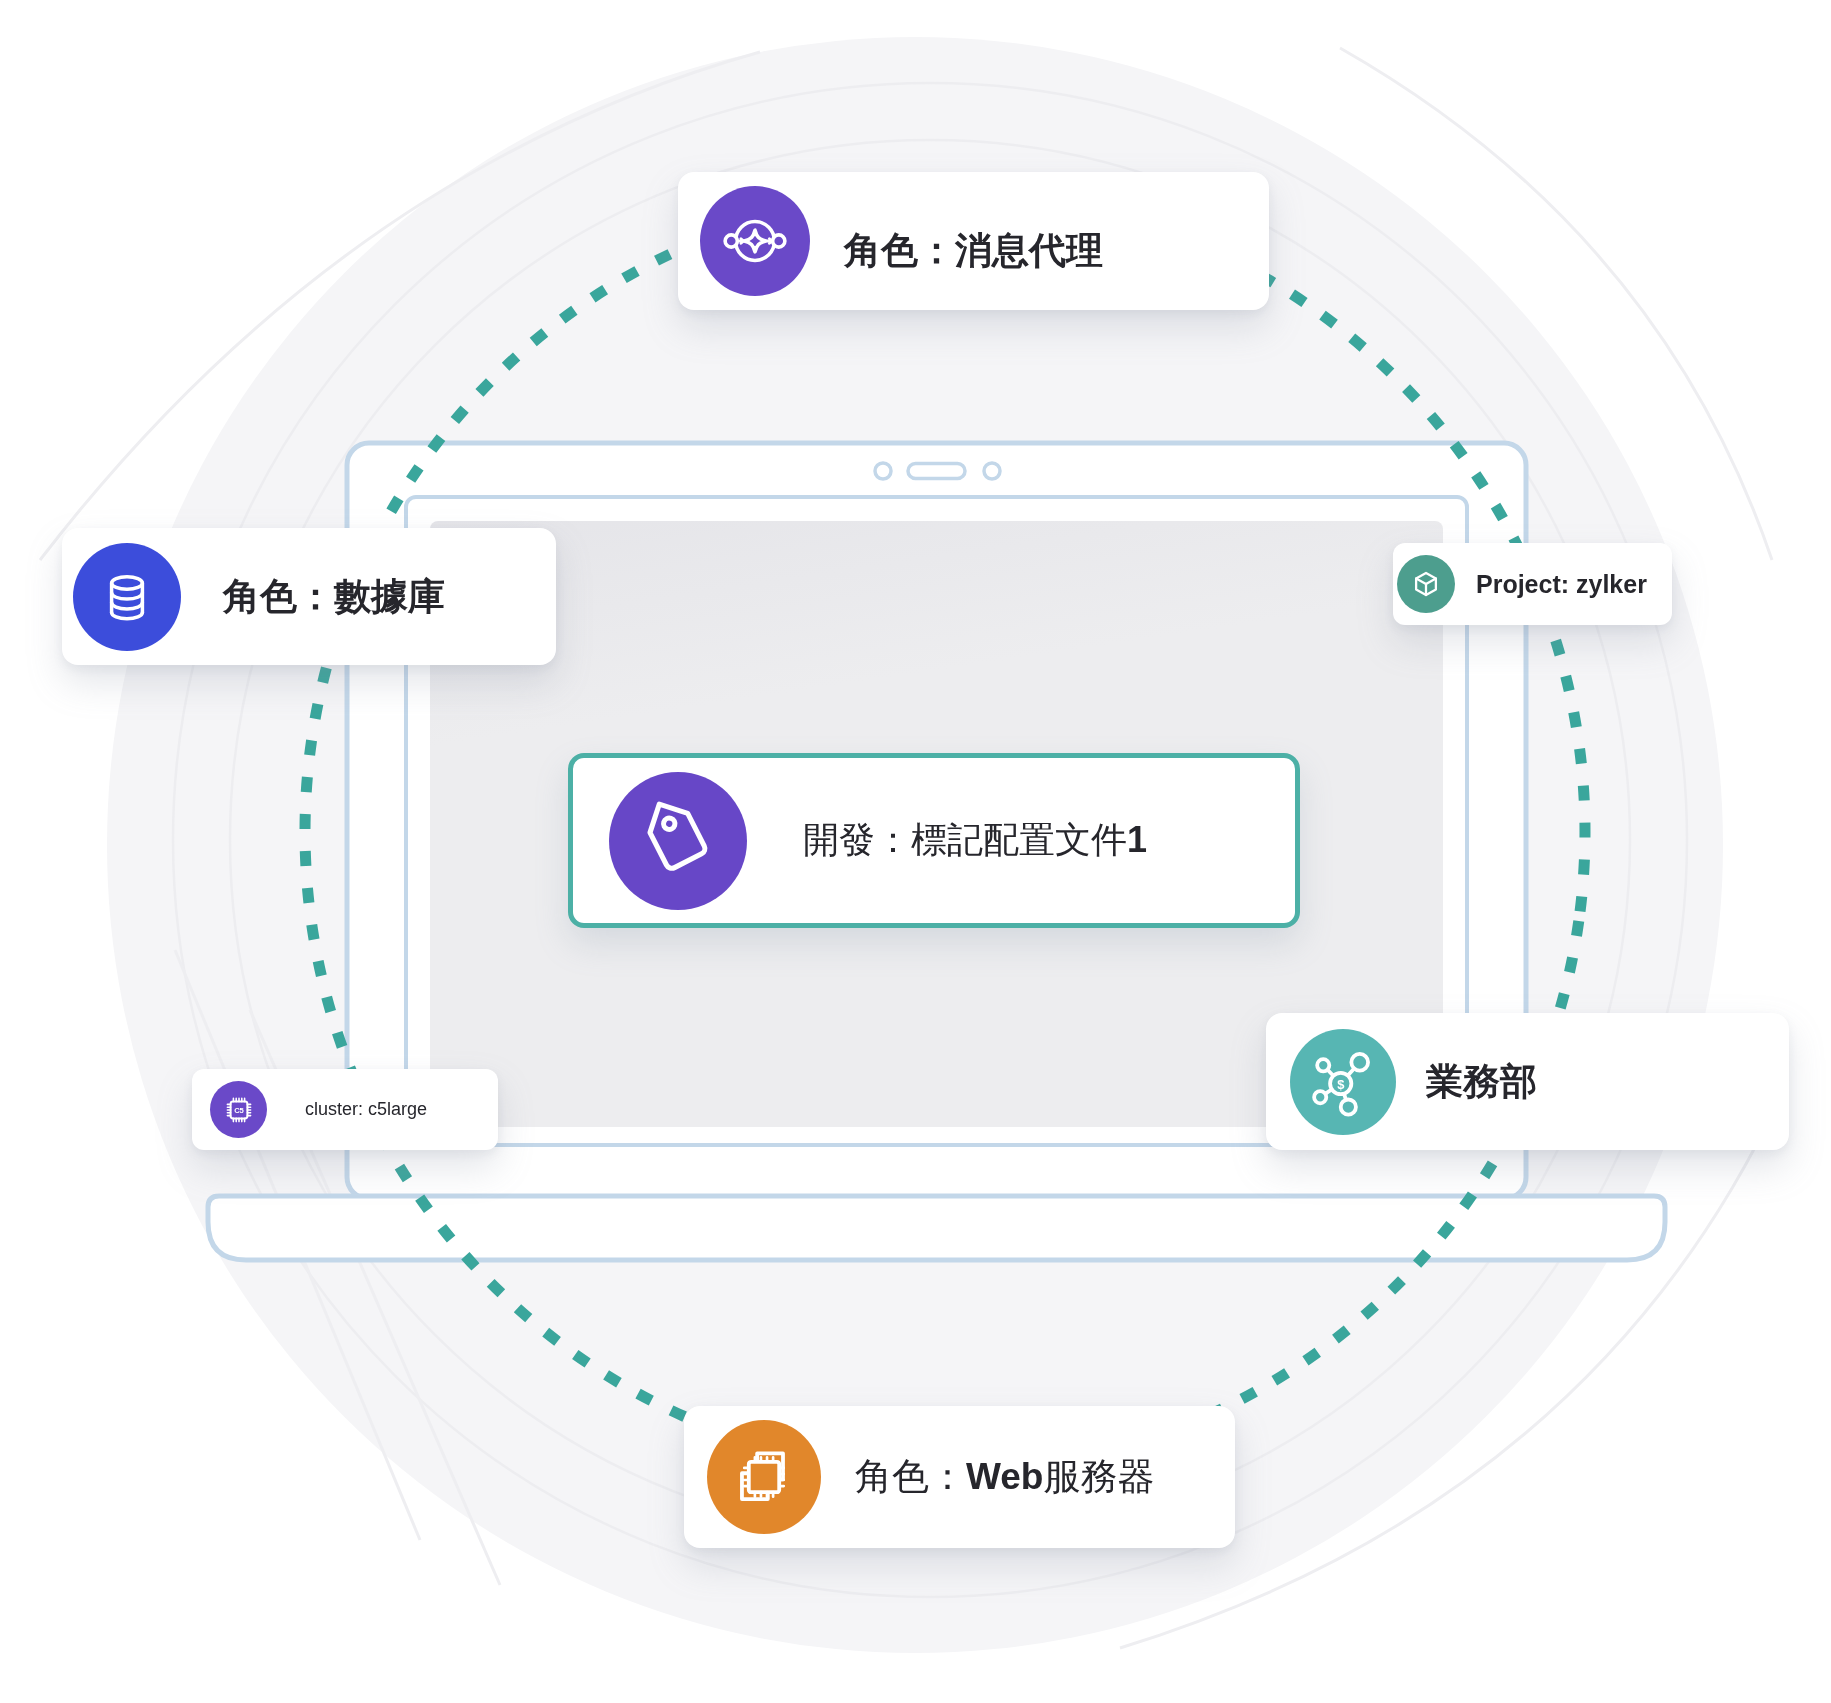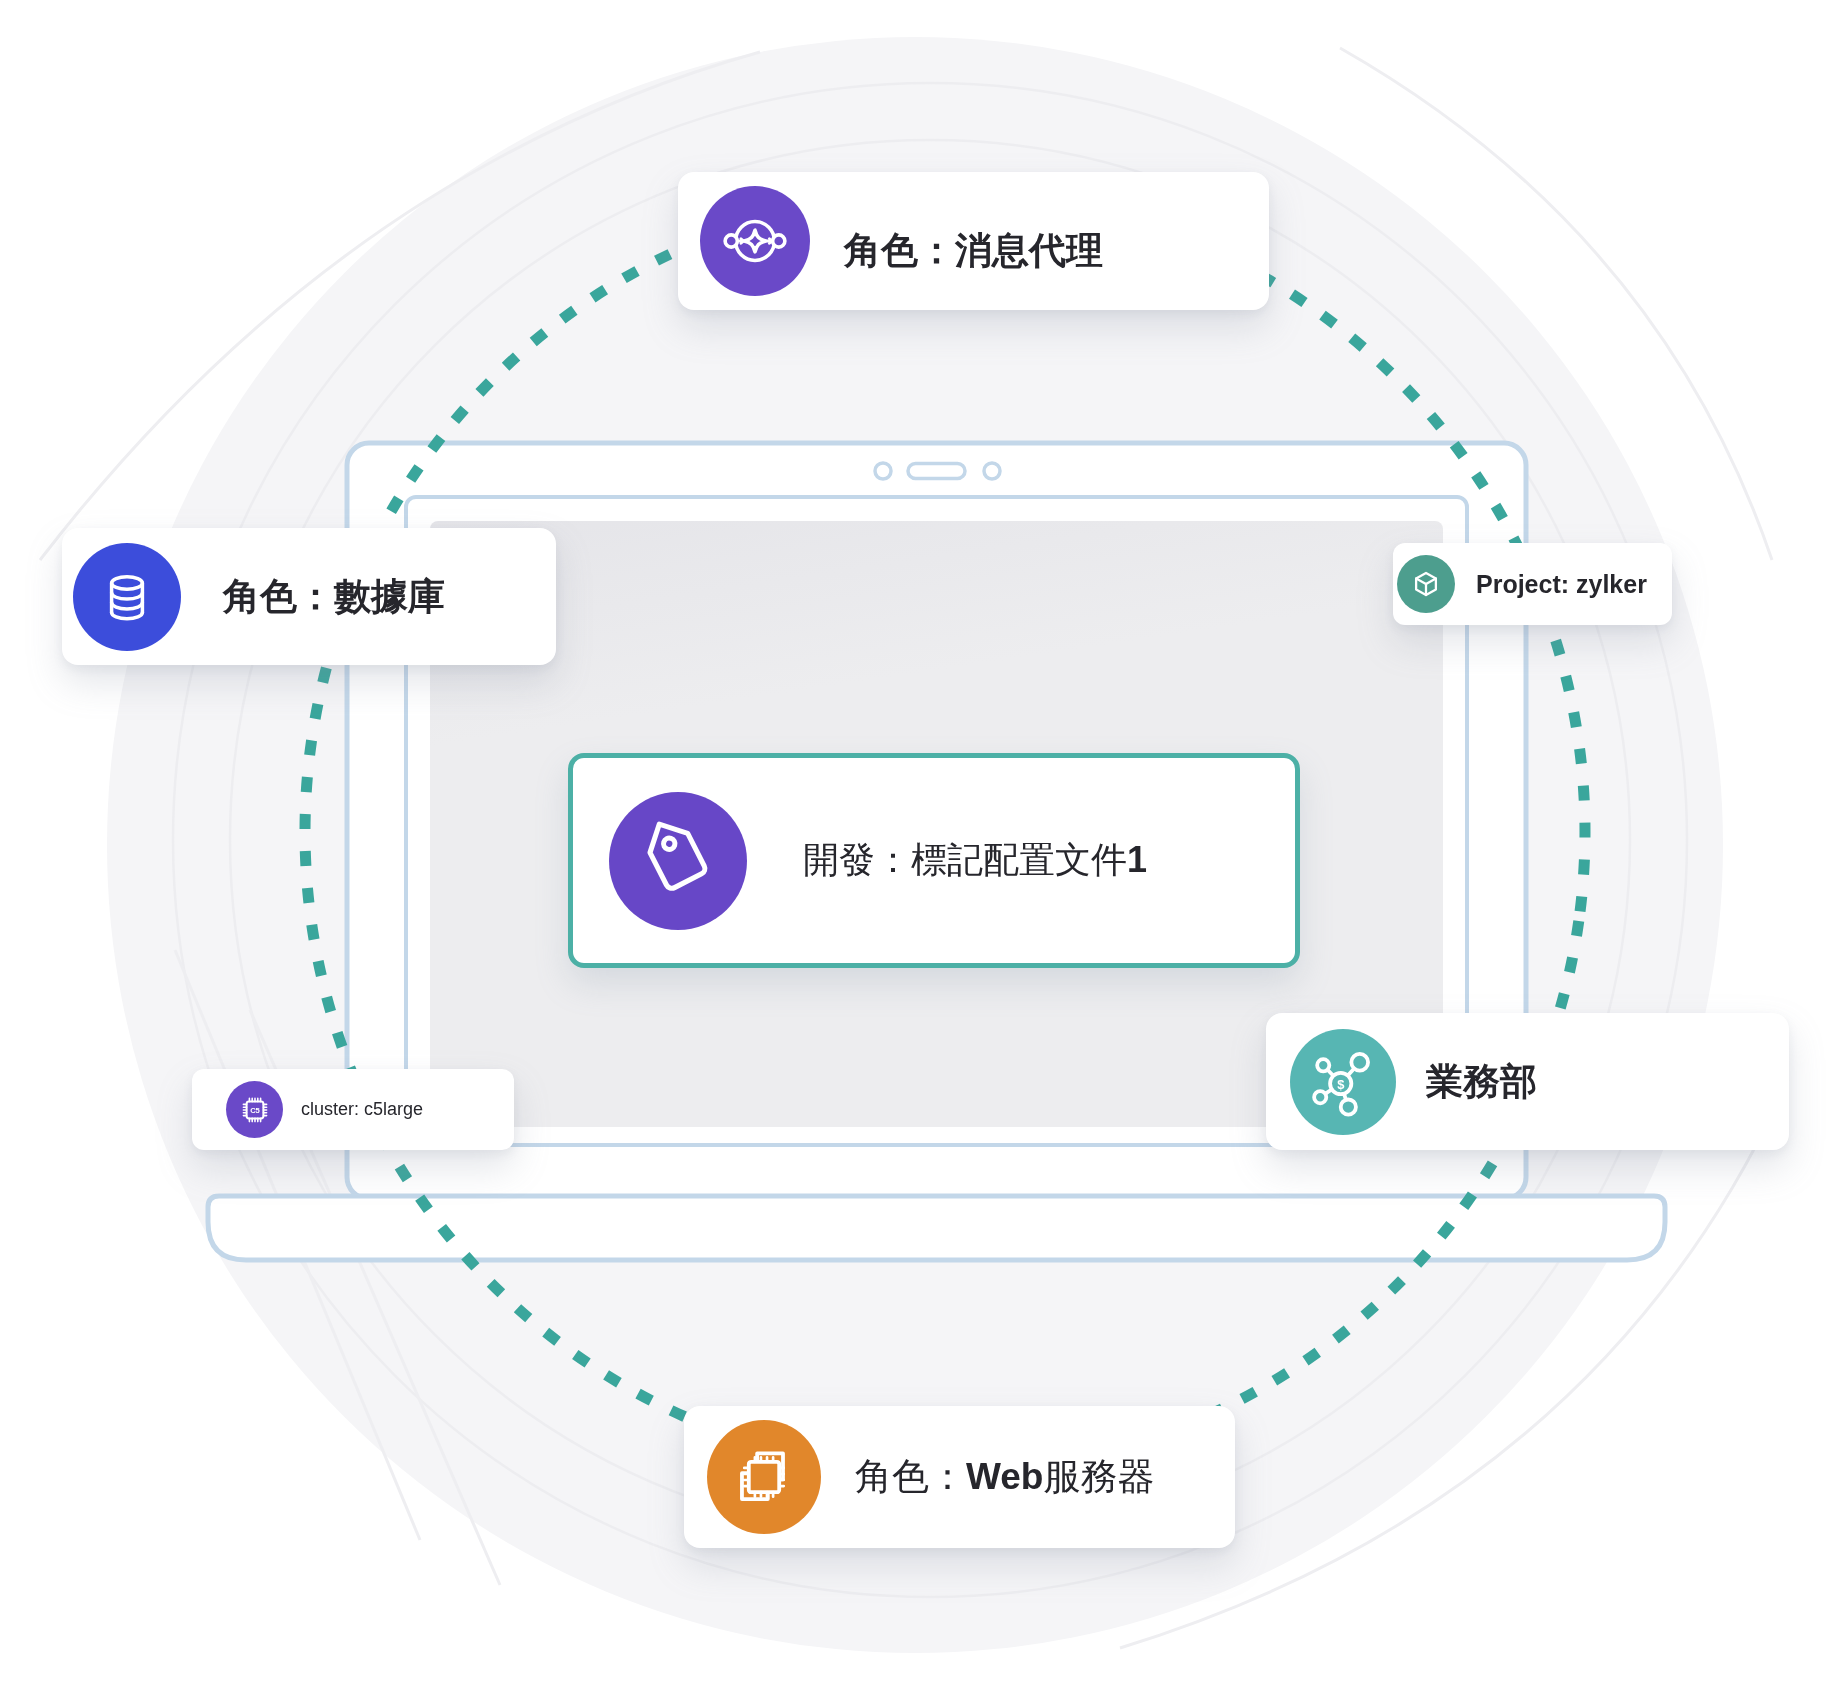--- a/index.html
+++ b/index.html
@@ -36,27 +36,27 @@
   .card-top    .card-label{font-size:37px;font-weight:700;margin-top:20px;}
 
   .card-db    {left:62px;  top:528px;  width:483px; height:137px; padding-left:11px;}
   .card-db     .icon-circle{width:108px;height:108px;margin-right:42px;}
   .card-db     .card-label{font-size:37px;font-weight:700;}
 
   .card-proj  {left:1393px;top:543px;  width:275px; height:82px;  padding-left:4px; border-radius:12px;}
   .card-proj   .icon-circle{width:58px;height:58px;margin-right:21px;}
   .card-proj   .card-label{font-size:25px;font-weight:700;}
 
-  .card-tag   {left:568px; top:753px;  width:732px; height:215px; padding-left:36px;
+  .card-tag   {left:568px; top:753px;  width:732px; height:175px; padding-left:36px;
                border:5px solid #4cb0a6; box-sizing:border-box; border-radius:16px;
                box-shadow:0 16px 34px rgba(120,140,160,0.20);}
   .card-tag    .icon-circle{width:138px;height:138px;margin-right:56px;}
   .card-tag    .card-label{font-size:36px;font-weight:400;}
 
-  .card-clst  {left:192px; top:1069px; width:288px; height:81px;  padding-left:34px; border-radius:12px;}
+  .card-clst  {left:192px; top:1069px; width:288px; height:81px;  padding-left:18px; border-radius:12px;gap:20px;}
   .card-clst   .icon-circle{width:57px;height:57px;margin-right:18px;}
   .card-clst   .card-label{font-size:18px;font-weight:400;}
 
   .card-biz   {left:1266px;top:1013px; width:499px; height:137px; padding-left:24px;}
   .card-biz    .icon-circle{width:106px;height:106px;margin-right:30px;}
   .card-biz    .card-label{font-size:37px;font-weight:700;}
 
   .card-web   {left:684px; top:1406px; width:528px; height:142px; padding-left:23px;}
   .card-web    .icon-circle{width:114px;height:114px;margin-right:34px;}
   .card-web    .card-label{font-size:37px;font-weight:400;}

